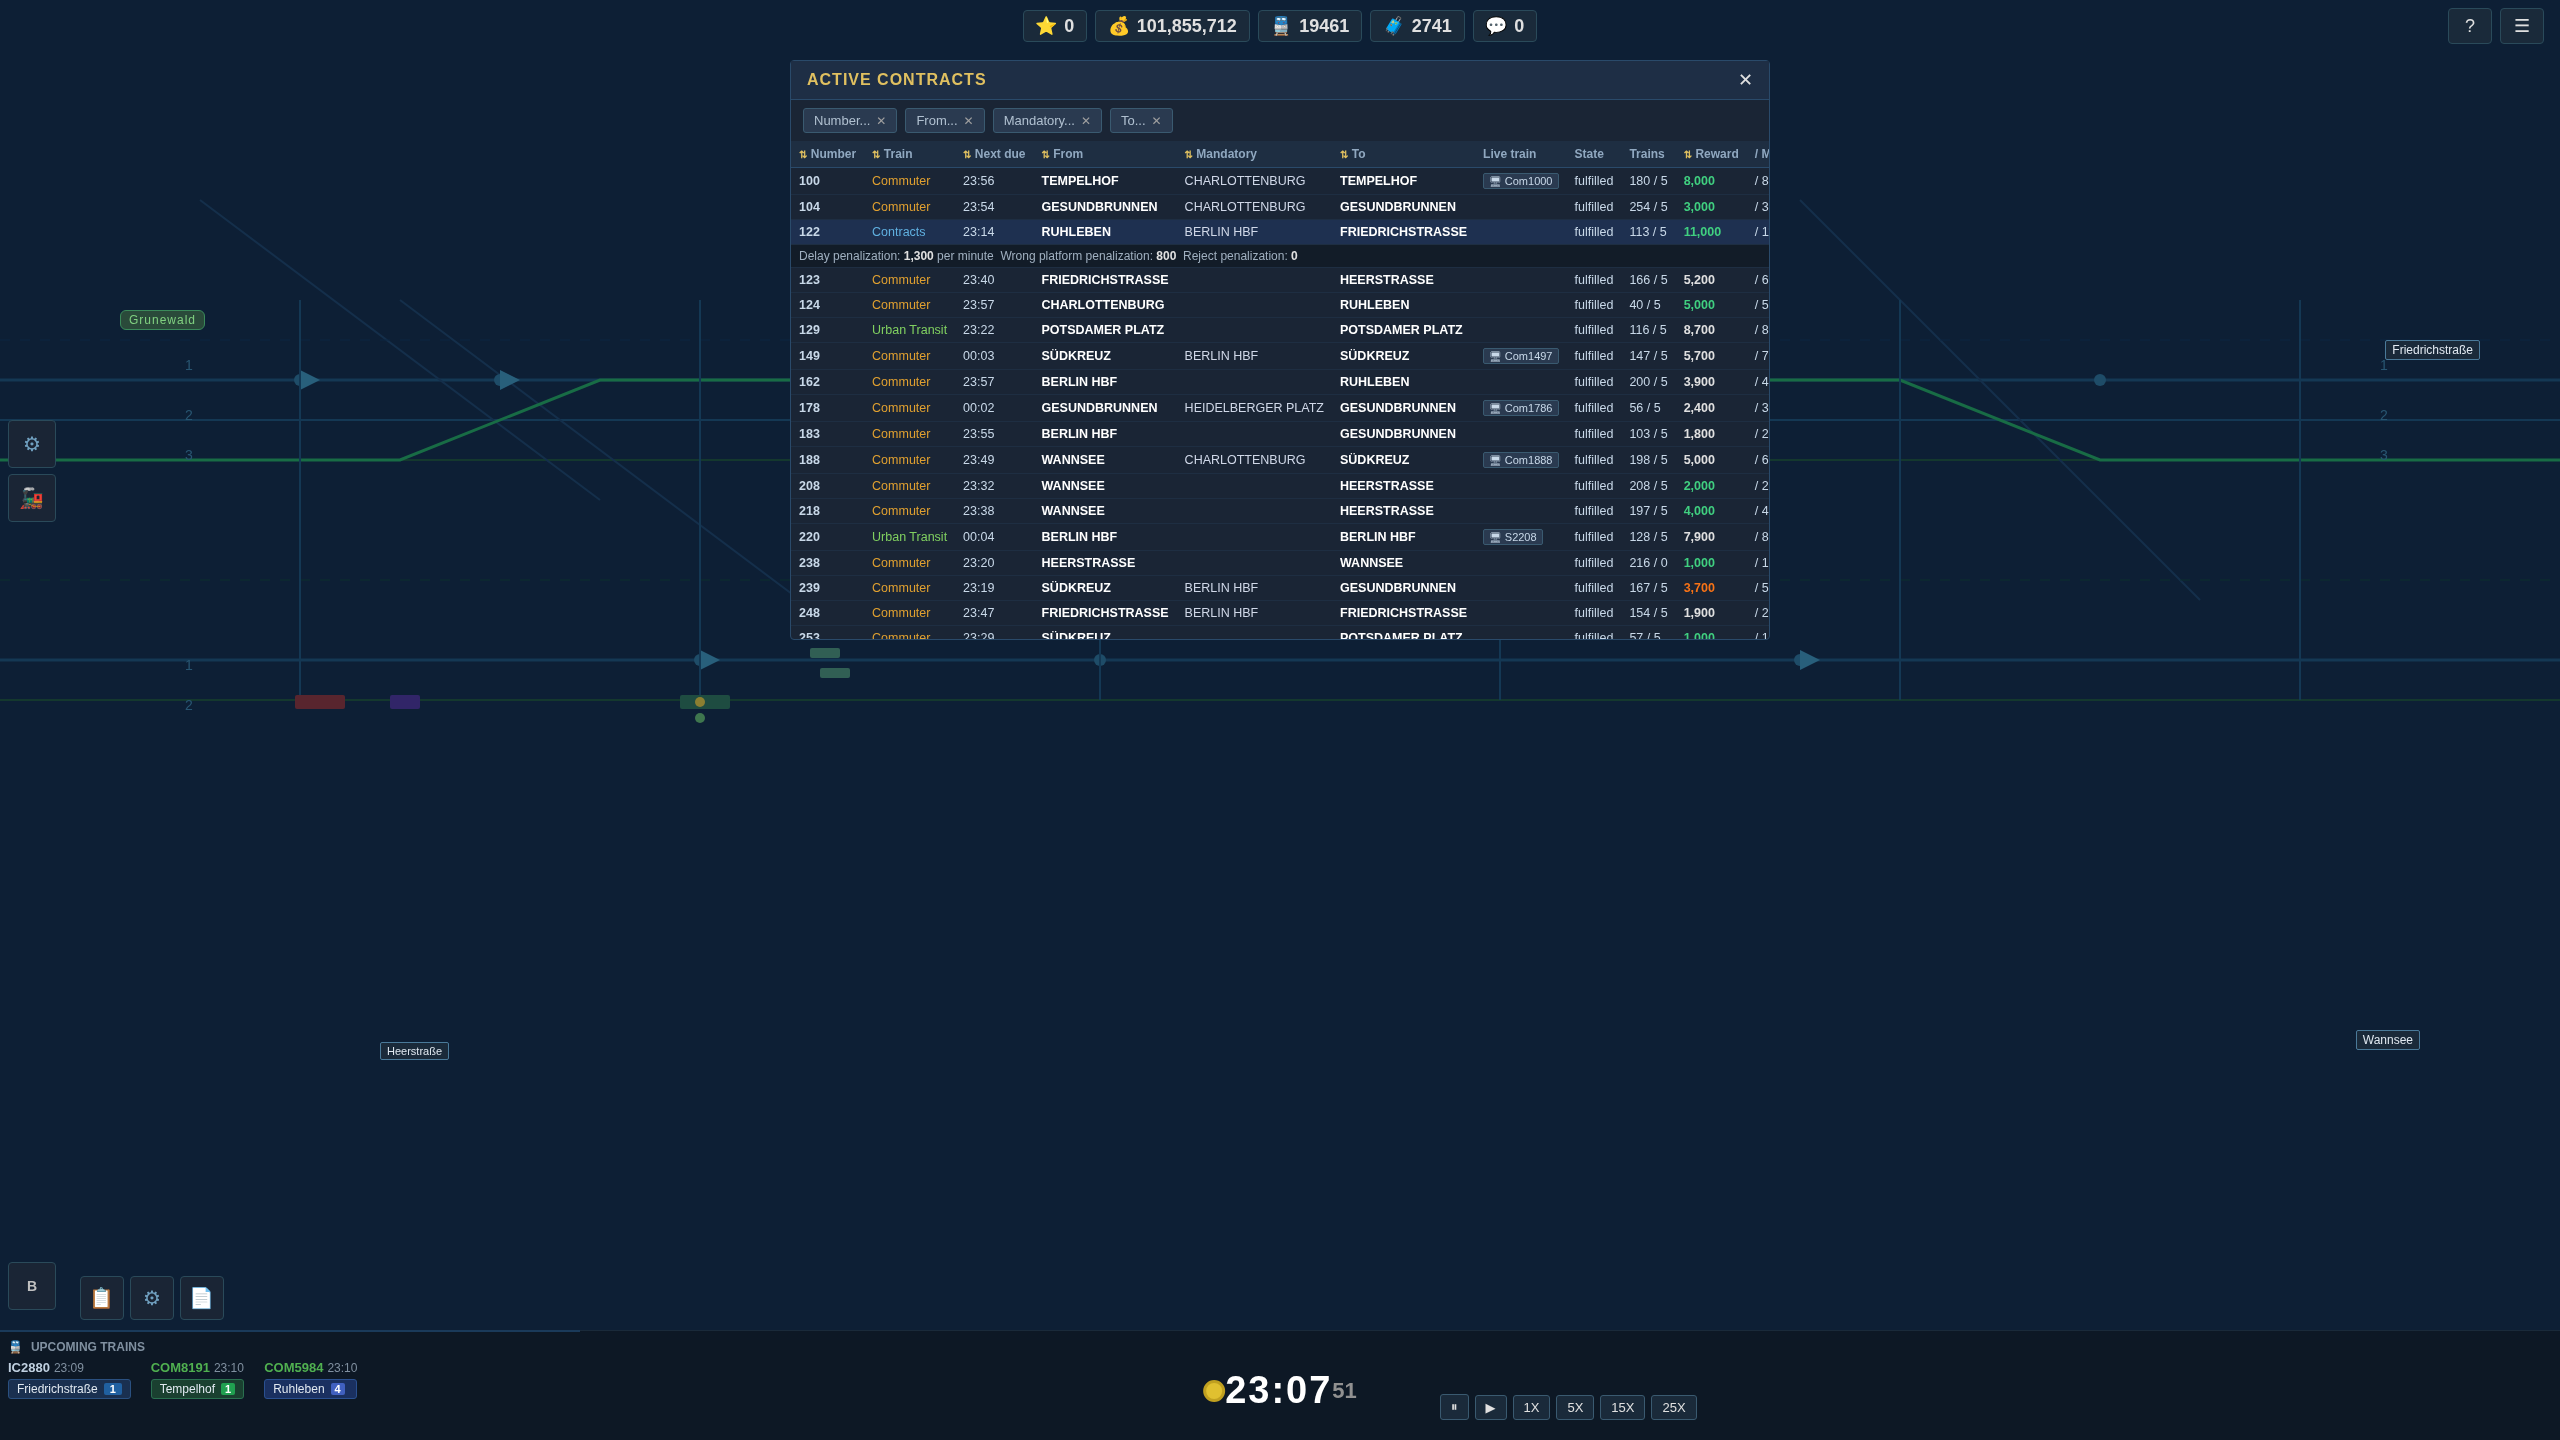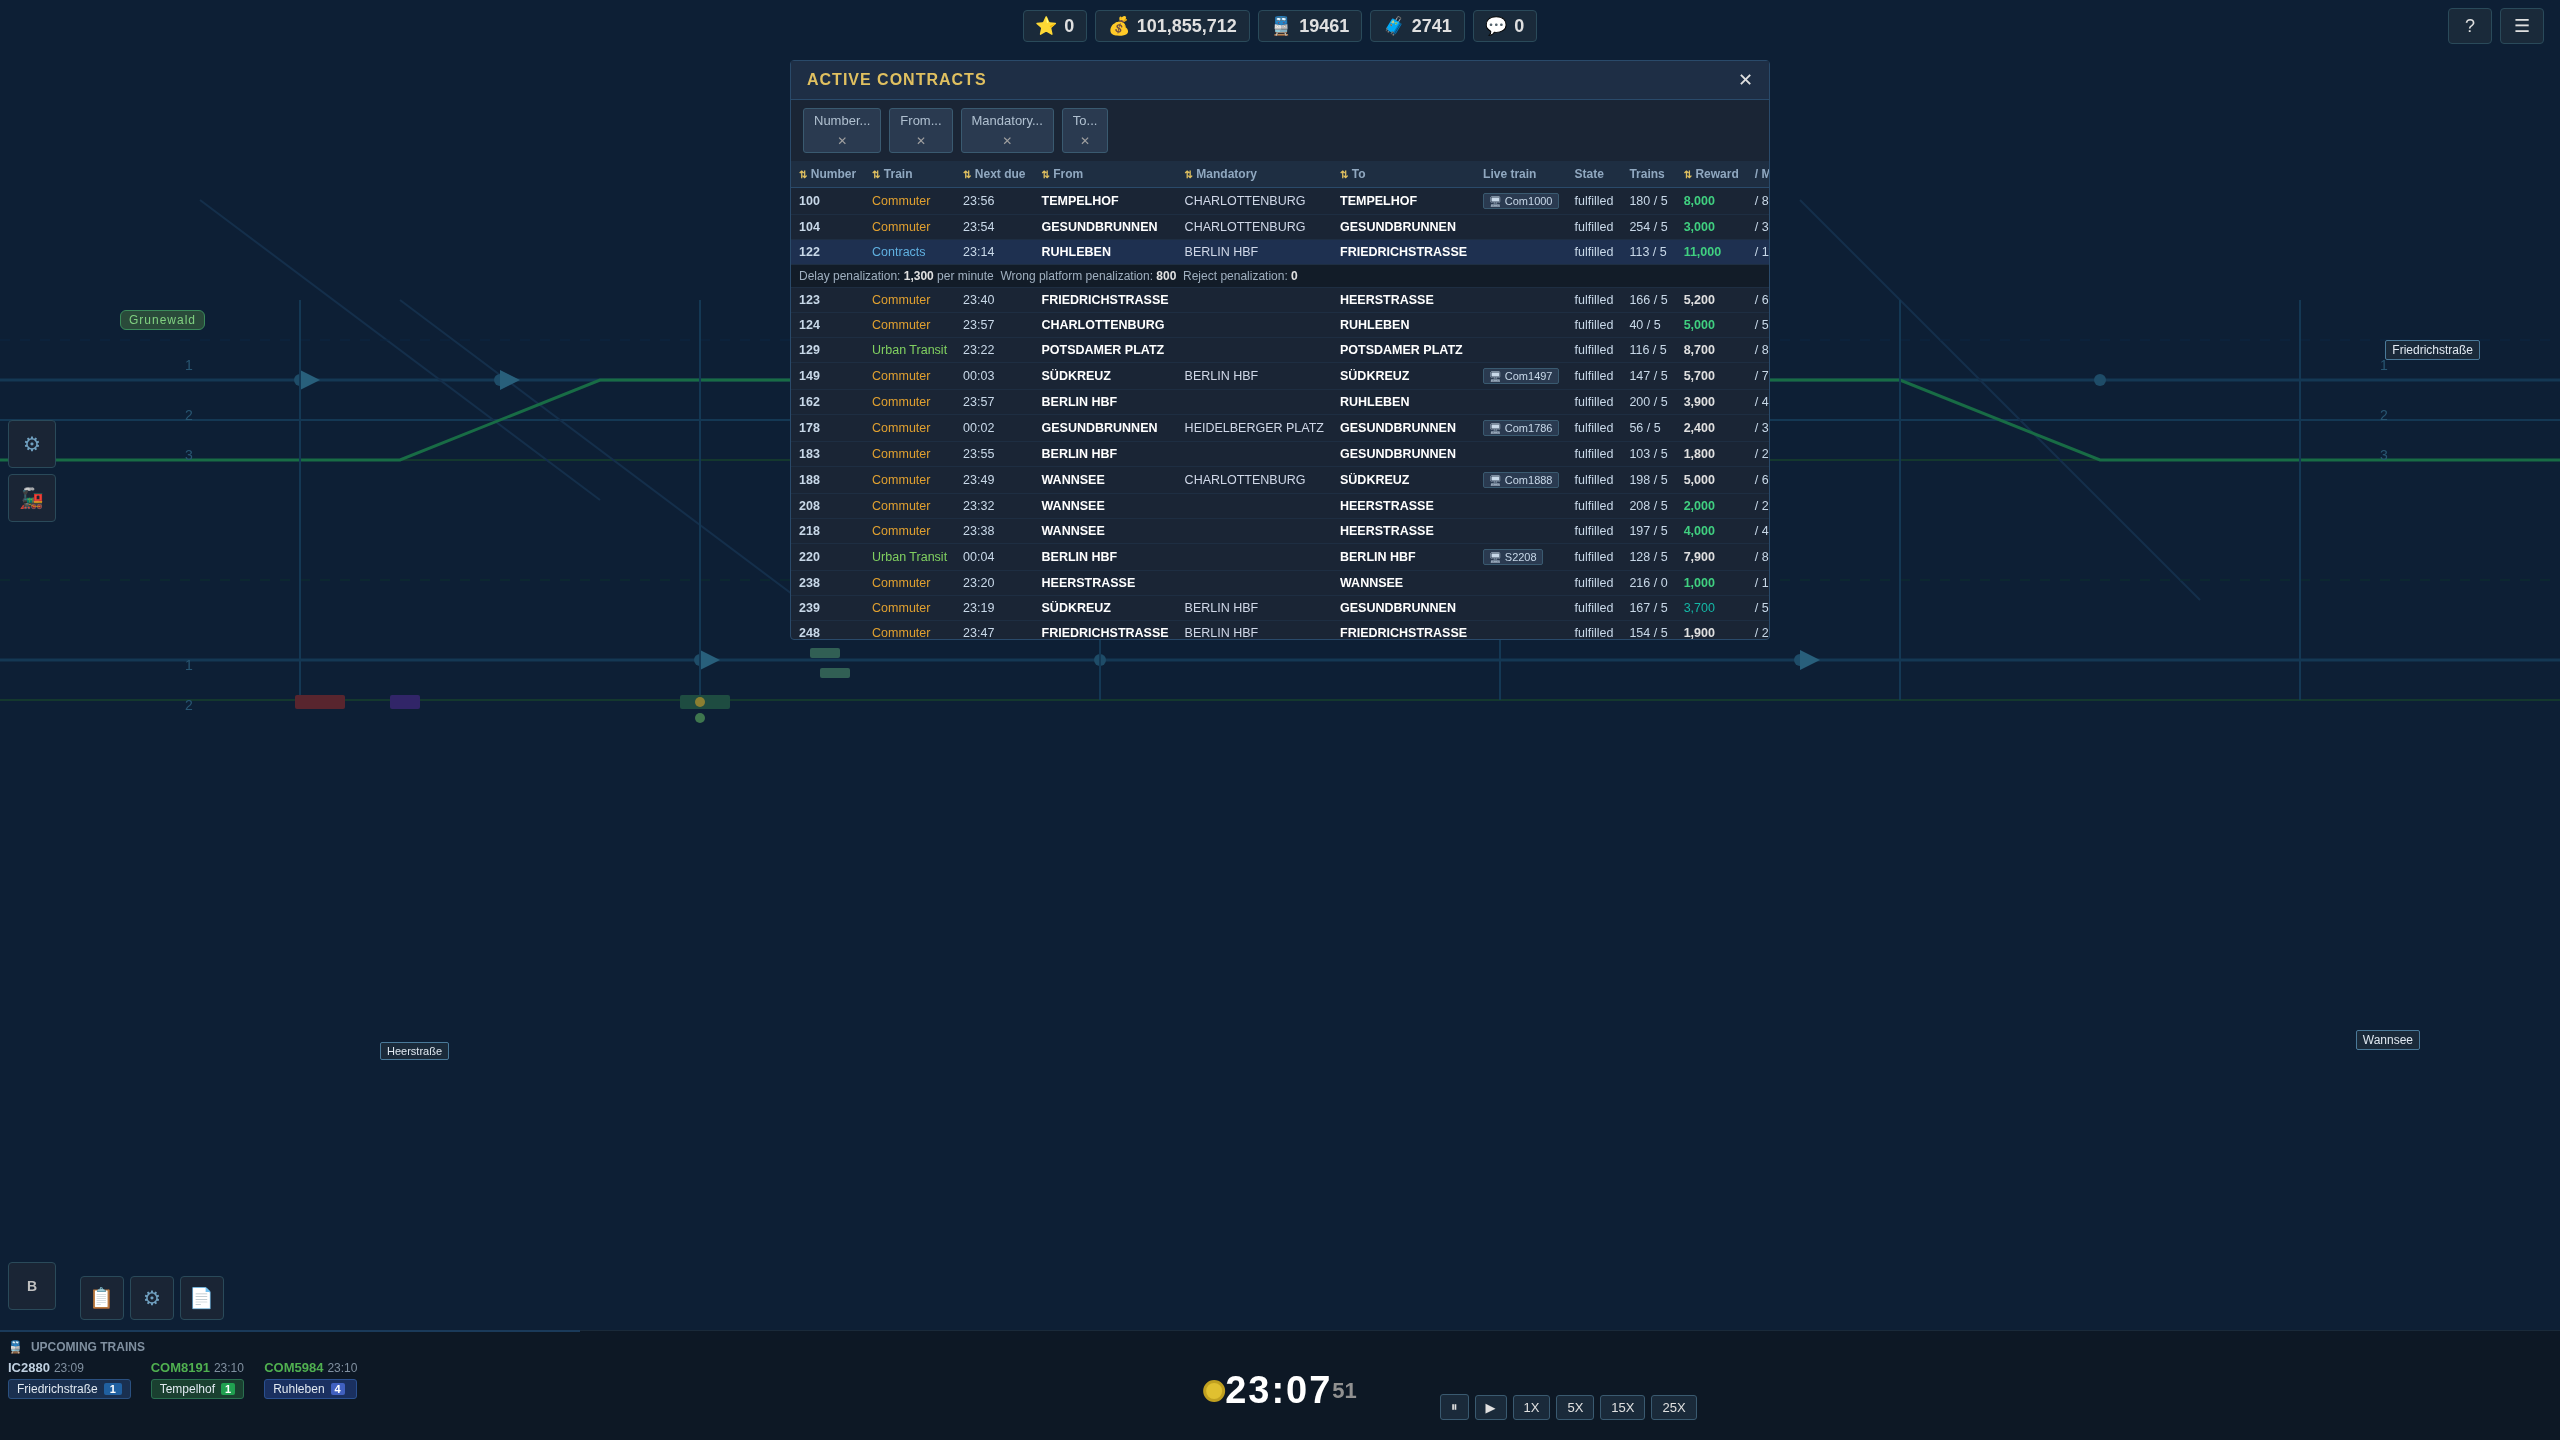--- a/index.html
+++ b/index.html
@@ -128,21 +128,20 @@
       background: #2a3a50;
       border: 1px solid #3a5a70;
       border-radius: 3px;
       padding: 4px 10px;
       color: #b0c0d0;
       font-size: 13px;
       display: flex;
       align-items: center;
       gap: 6px;
       cursor: pointer;
-      flex-direction: column;
     }
 
     .filter-pill .x {
       color: #a0a0a0;
       font-size: 12px;
     }
 
     
     .table-container {
       overflow-y: auto;
@@ -744,21 +743,21 @@
             <tr>
     <td class="contract-num">239</td>
     <td style="color:#e0a030;">Commuter</td>
     <td>23:19</td>
     <td class="station-bold">SÜDKREUZ</td>
     <td class="station-mandatory">BERLIN HBF</td>
     <td class="station-bold">GESUNDBRUNNEN</td>
     <td></td>
     <td class="state-fulfilled">fulfilled</td>
     <td>167 / 5</td>
-    <td style="color:#14b8a6;font-weight:normal;margin-top:32px;">3,700</td>
+    <td style="color:#f97316;font-weight:bold;margin-top:32px;">3,700</td>
     <td>/ 5,000</td>
 
   </tr>
             <tr>
     <td class="contract-num">248</td>
     <td style="color:#e0a030;">Commuter</td>
     <td>23:47</td>
     <td class="station-bold">FRIEDRICHSTRASSE</td>
     <td class="station-mandatory">BERLIN HBF</td>
     <td class="station-bold">FRIEDRICHSTRASSE</td>

